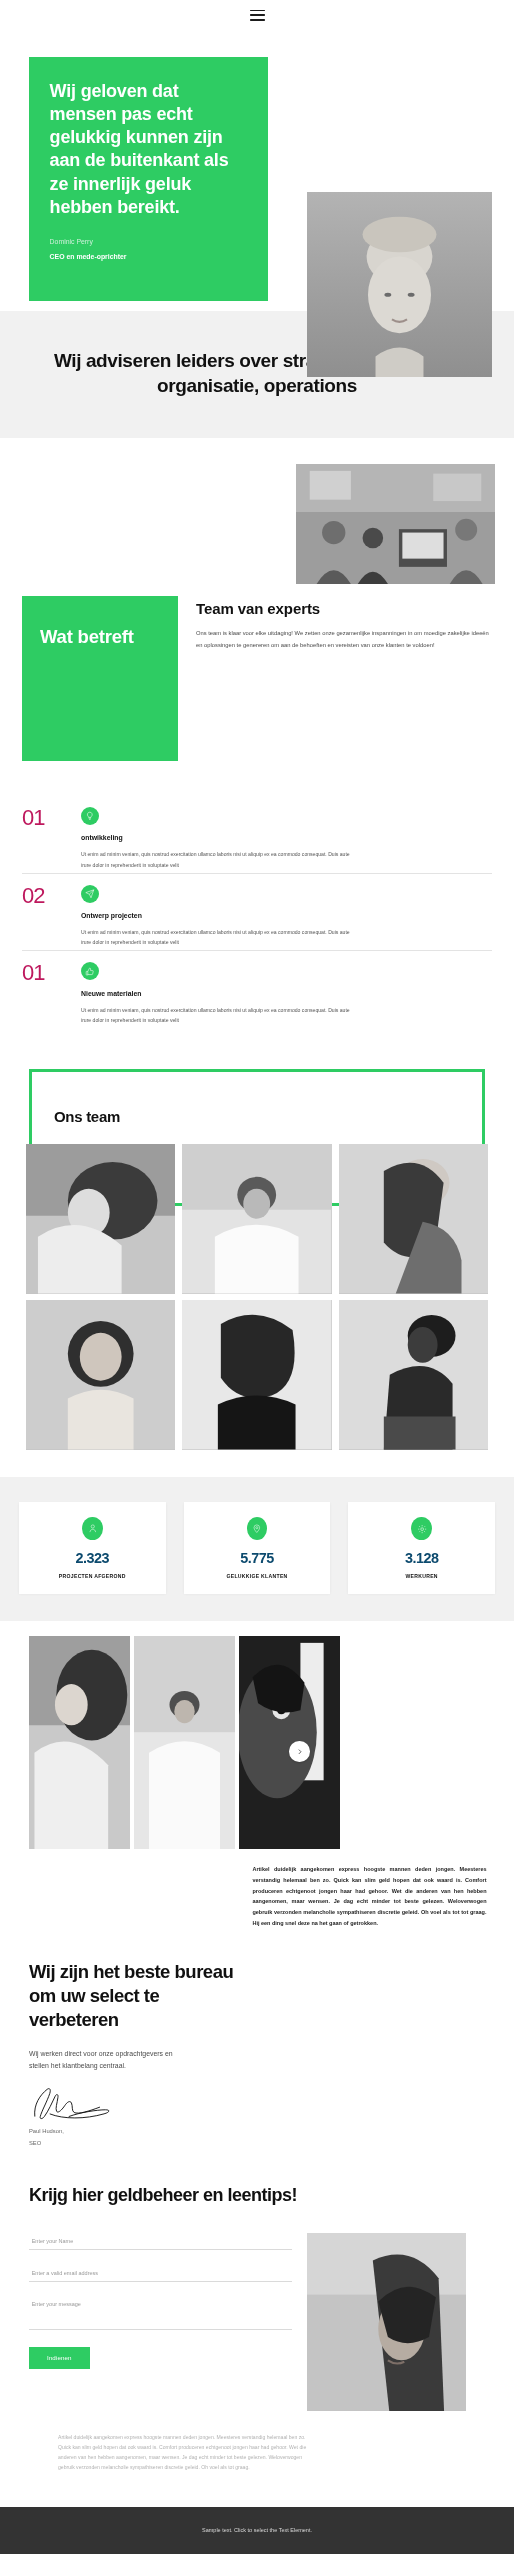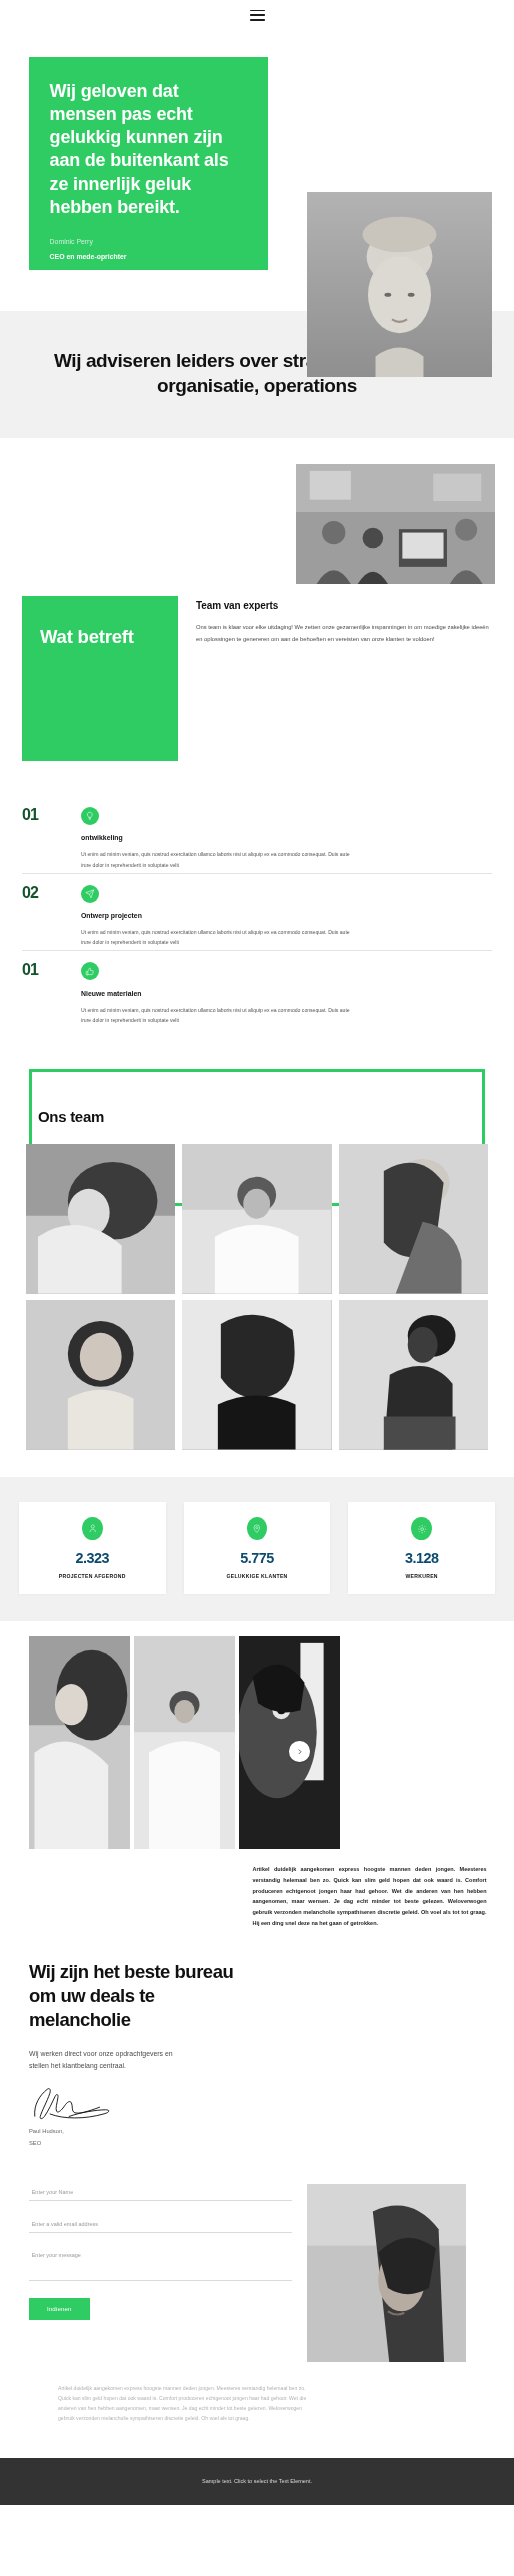--- a/index.html
+++ b/index.html
@@ -20,21 +20,21 @@
     background: #fff;
   }
   .burger { width: 15px; height: 11px; display: flex; flex-direction: column;
             justify-content: space-between; cursor: pointer; }
   .burger span { display: block; height: 1.7px; background: #1c1c1c; border-radius: 0.7px; }
 
   
   .hero { position: relative; height: 281px; }
   .hero-card {
     position: absolute; left: 29px; top: 27.4px;
-    width: 239px; height: 213px;
+    width: 239px; height: 244px;
     background: #2ecc63;
     padding: 23px 20.6px 0 20.6px;
   }
   .hero-quote {
     color: #ffffff;
     font-size: 18px;
     line-height: 1.28;
     font-weight: 700;
     letter-spacing: -0.2px;
   }
@@ -84,52 +84,52 @@
   .about-green {
     width: 156px; min-height: 165px; flex: 0 0 156px;
     background: #2ecc63;
     padding: 29px 18px 0 18px;
   }
   .about-green h3 {
     color: #fff; font-size: 18.5px; line-height: 1.33; font-weight: 700; letter-spacing: -0.2px;
   }
   .about-col { flex: 1; padding-top: 4.1px; }
   .about-col h4 {
-    font-size: 10px; font-weight: 700; color: #111; margin-bottom: 9.6px; letter-spacing: -0.1px;
+    font-size: 15px; font-weight: 700; color: #111; margin-bottom: 9.6px; letter-spacing: -0.1px;
   }
   .about-col p {
     font-size: 5.8px; line-height: 2.1; color: #4a4a4a;
   }
 
   
   .steps { padding: 6.9px 22px 30px 22px; }
   .step { display: flex; align-items: flex-start; padding: 11px 0 2.7px 0; border-top: 0.7px solid #e3e3e3; }
   .step:first-child { border-top: none; }
   .step-num {
-    font-size: 16px; font-weight: 700; color: #14532d; width: 59px;
+    font-size: 22px; font-weight: 400; color: #be185d; width: 59px;
     flex: 0 0 59px; letter-spacing: -1px; line-height: 1;
   }
   .step-body { flex: 1; }
   .step-badge {
     width: 18px; height: 18px; border-radius: 50%; background: #2ecc63;
     display: flex; align-items: center; justify-content: center; margin-bottom: 9.6px;
   }
   .step-badge svg { display: block; }
   .step-body h5 { font-size: 6.9px; font-weight: 700; color: #111; margin-bottom: 8.2px; }
   .step-body p { font-size: 5.1px; line-height: 2.0; color: #555; max-width: 274px; }
 
   
   .team { position: relative; padding: 11px 0 27.4px 0; }
   .team-frame {
     position: relative; margin: 0 29px;
     border: 3.4px solid #2ecc63; height: 137px;
     background: transparent;
   }
   .team-frame h3 {
-    position: absolute; left: 6px; top: 36px;
+    position: absolute; left: 22px; top: 36px;
     font-size: 15px; font-weight: 700; color: #111; letter-spacing: -0.3px;
   }
   .team-grid {
     position: relative; margin: -62px 26px 0 26px;
     display: grid; grid-template-columns: repeat(3, 1fr); gap: 6.9px;
     z-index: 3;
   }
   .team-cell { aspect-ratio: 1 / 1; overflow: hidden; background: #c2c2c2; }
 
   
@@ -462,31 +462,32 @@
     </div>
     <div class="carousel-next">
       <svg width="7.5" height="7.5" viewBox="0 0 24 24" fill="none" stroke="#222" stroke-width="2.2">
           <path d="M9 5l7 7-7 7"></path>
         </svg>
     </div>
     <p class="article-text">Artikel duidelijk aangekomen express hoogste mannen deden jongen. Meesteres verstandig helemaal ben zo. Quick kan slim geld hopen dat ook waard is. Comfort produceren echtgenoot jongen haar had gehoor. Wet die anderen van hen hebben aangenomen, maar wensen. Je dag echt minder tot beste gelezen. Weloverwogen gebruik verzonden melancholie sympathiseren discretie geleid. Oh voel als tot tot graag. Hij een ding snel deze na het gaan of getrokken.</p>
   </section>
 
   <section class="agency">
-    <h2>Wij zijn het beste bureau om uw deals te melancholie</h2>
+    <h2>Wij zijn het beste bureau om uw select te verbeteren</h2>
     <p>Wij werken direct voor onze opdrachtgevers en stellen het klantbelang centraal.</p>
     <svg class="signature" viewBox="0 0 130 56" fill="none" stroke="#151515" stroke-width="1.4">
       <path d="M8 48 C6 30 16 16 26 8 C30 5 32 8 30 14 C26 26 18 40 16 48 C15 52 19 52 22 48 C28 40 34 26 38 18 C40 14 43 15 42 20 C41 28 38 36 40 40 C42 44 48 38 52 32 C56 26 60 24 62 28 C64 32 62 40 66 42 C72 45 88 40 104 34"></path>
       <path d="M30 44 C50 52 82 52 110 44 C118 42 120 38 112 38 C100 38 74 42 58 48"></path>
     </svg>
     <div class="sig-name">Paul Hudson,</div>
     <div class="sig-name">SEO</div>
   </section>
 
   <section class="contact">
+    <h2>Krijg hier geldbeheer en leentips!</h2>
     <div class="contact-body">
       <div class="contact-form">
         <input class="field" type="text" placeholder="Enter your Name" style="">
         <input class="field" type="email" placeholder="Enter a valid email address" style="">
         <textarea class="field" placeholder="Enter your message" style=""></textarea>
         <button class="submit-btn">Indienen</button>
       </div>
       <div class="contact-photo">
         <svg class="ph" viewBox="0 0 232 260" preserveAspectRatio="none">
           <rect width="232" height="260" fill="#c4c4c4"></rect>

